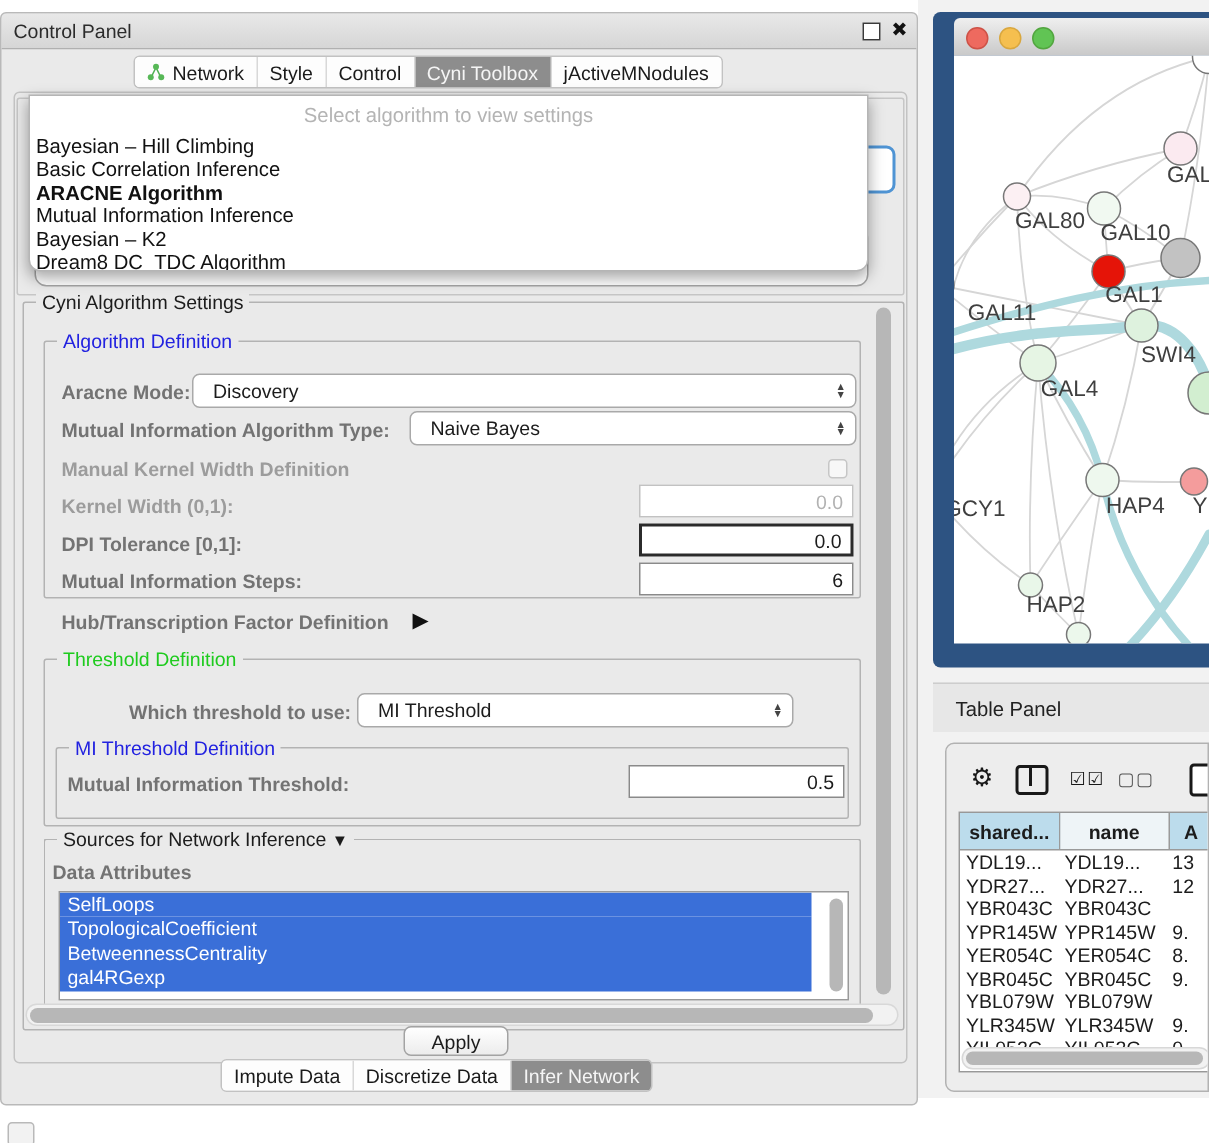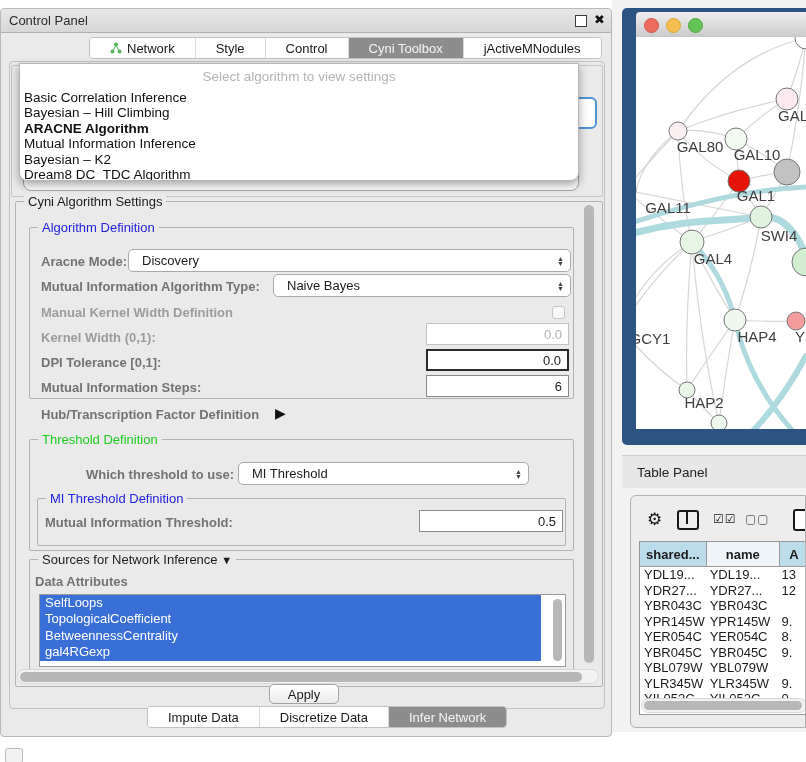--- a/index.html
+++ b/index.html
@@ -10,21 +10,21 @@
   .cpanel{left:0;top:8px;width:612px;height:729px;background:#eaeaea;
           border:1px solid #b9b9b9;border-radius:4px;}
   .cp-title{left:0;top:0;width:100%;height:24px;background:linear-gradient(#e8e8e8,#d6d6d6);
             border-bottom:1px solid #b0b0b0;border-radius:4px 4px 0 0;}
   .cp-title span.t{position:absolute;left:8px;top:4px;font-size:13px;color:#2b2b2b;}
   .float-ico{position:absolute;right:24px;top:6px;width:10px;height:10px;border:1.5px solid #3a3a3a;background:#fff;}
   .close-ico{position:absolute;right:6px;top:3px;font-size:13px;font-weight:bold;color:#111;}
   
   .tabrow{left:88px;top:28px;height:22px;display:flex;align-items:stretch;
           background:#fdfdfd;border:1px solid #c2c2c2;border-radius:4px;overflow:hidden;}
-  .tab{display:flex;align-items:center;gap:5px;padding:0 20px;font-size:13px;color:#1a1a1a;
+  .tab{display:flex;align-items:center;gap:5px;padding:0 8px;font-size:13px;color:#1a1a1a;
        border-right:1px solid #d8d8d8;background:#fdfdfd;white-space:nowrap;}
   .tab:last-child{border-right:none;}
   .tab.sel{background:#8d8d8d;color:#f5f5f5;}
   
   .content{left:8px;top:52px;width:596px;height:648px;border:1px solid #c3c3c3;border-radius:4px;background:#eaeaea;}
   .group{border:1px solid #b3b3b3;border-radius:2px;background:#eaeaea;}
   .gtitle{position:absolute;top:-8px;left:8px;background:#eaeaea;padding:0 4px;font-size:13px;}
   .blue{color:#2222e0;} .green{color:#1ecb1e;}
   .lbl{font-size:13px;font-weight:bold;color:#737373;white-space:nowrap;}
   .lbl.dis{color:#9c9c9c;}
@@ -108,22 +108,22 @@
 
   <div class="abs content"></div>
 
   <div class="abs group" style="left:10px;top:56px;width:592px;height:132px;border-color:#c6c6c6;"></div>
   <div class="abs" style="left:22px;top:142px;width:556px;height:40px;background:#fff;border:1px solid #a5a5a5;border-radius:8px;z-index:5;"></div>
   <div class="abs" style="left:540px;top:88px;width:56px;height:32px;background:#fff;border:2.5px solid #4f94d4;border-radius:6px;z-index:5;"></div>
 
   <div class="abs popup">
     <div class="ph">Select algorithm to view settings</div>
     <div id="algo-items">
+        <div class="popup-item">Bayesian – Hill Climbing</div>
         <div class="popup-item">Basic Correlation Inference</div>
-        <div class="popup-item">Bayesian – Hill Climbing</div>
         <div class="popup-item bold">ARACNE Algorithm</div>
         <div class="popup-item">Mutual Information Inference</div>
         <div class="popup-item">Bayesian – K2</div>
         <div class="popup-item">Dream8 DC_TDC Algorithm</div>
       </div>
   </div>
 
   <div class="abs group" style="left:14px;top:192px;width:588px;height:486px;">
     <span class="gtitle">Cyni Algorithm Settings</span>
   </div>

